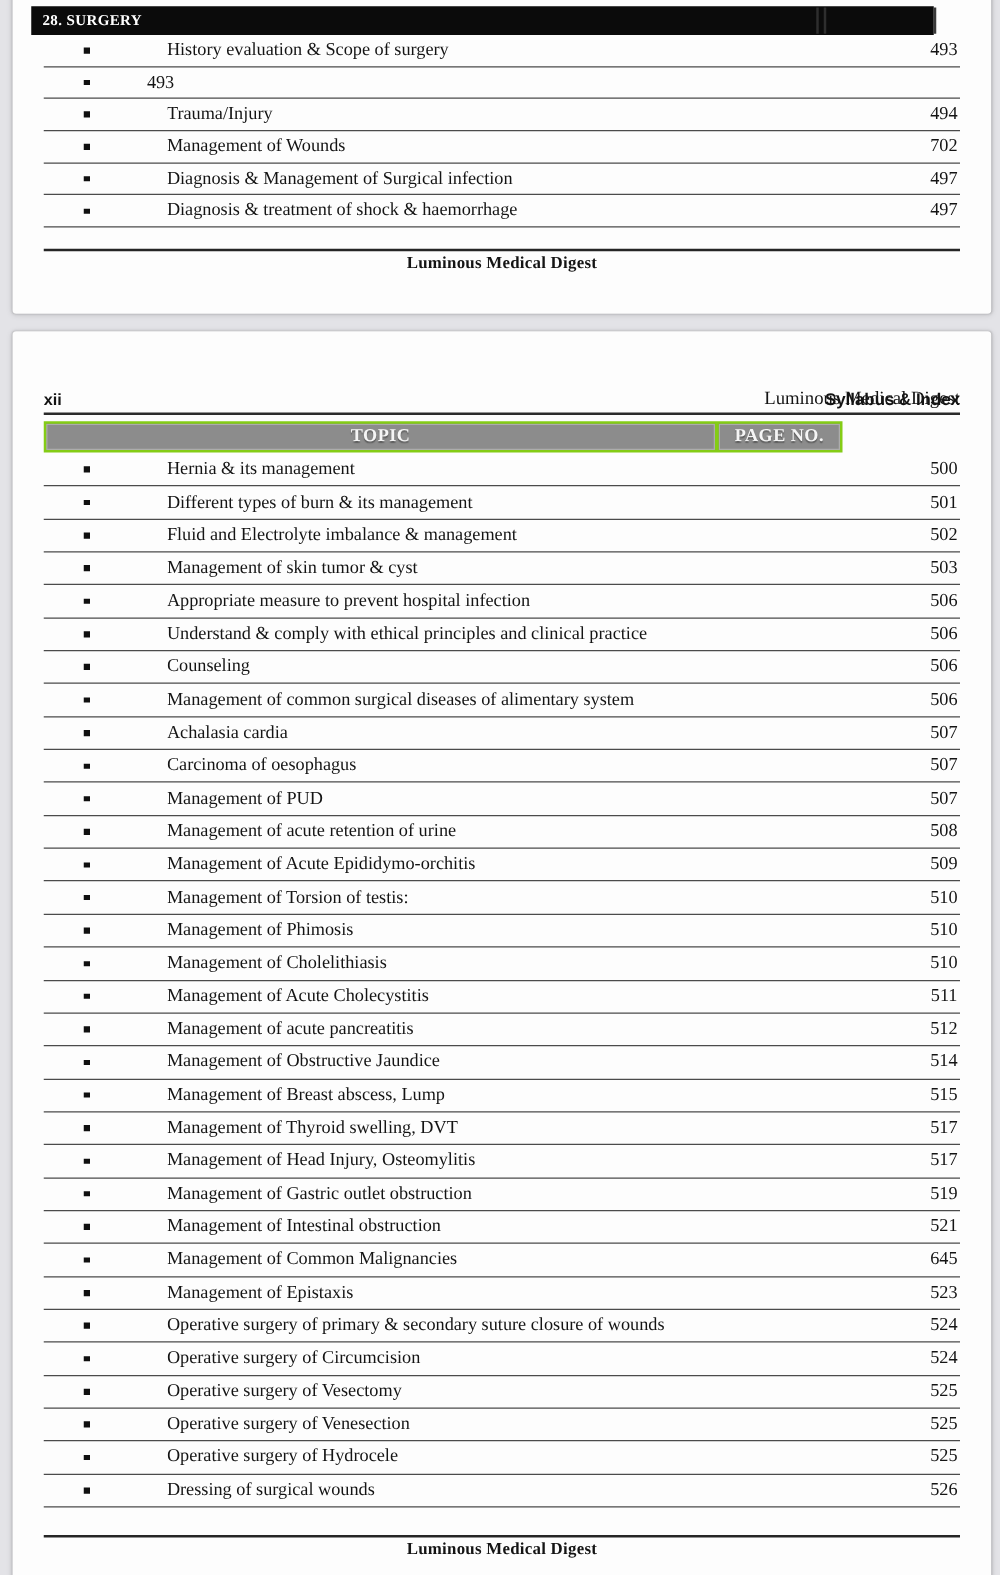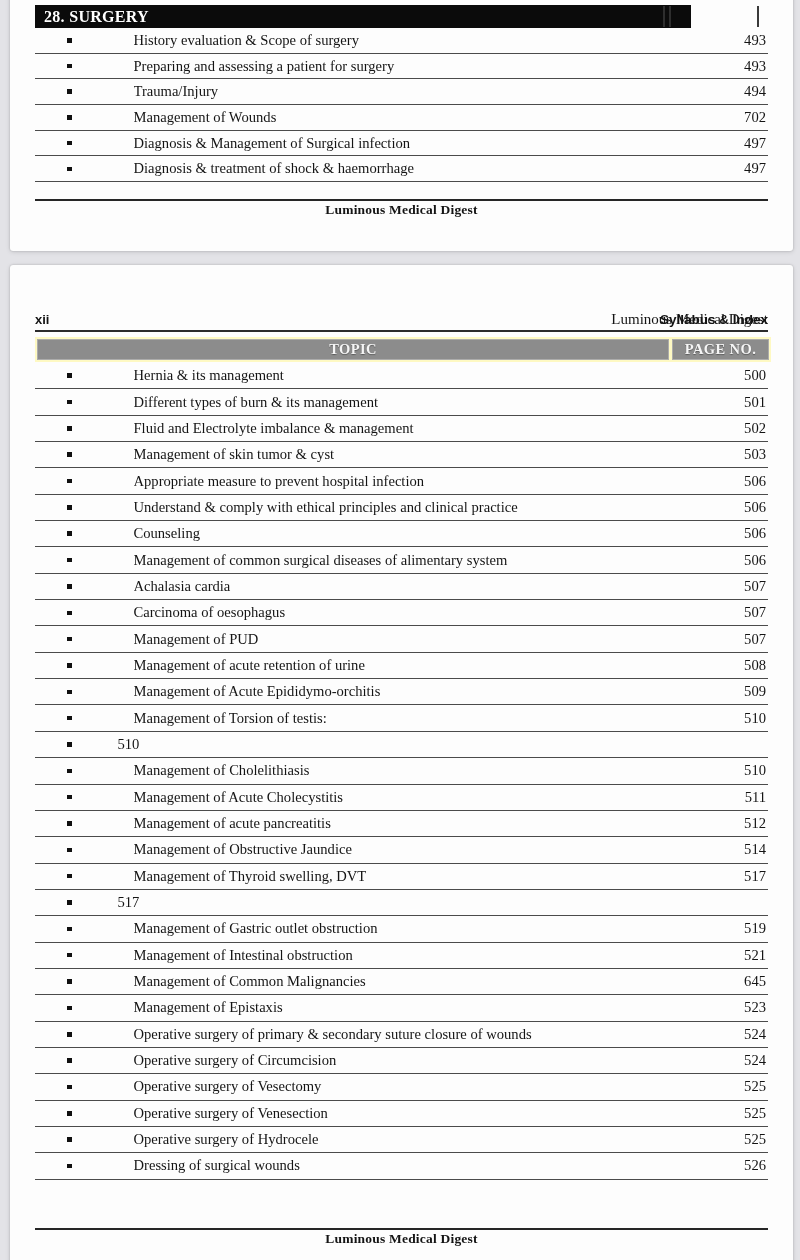--- a/index.html
+++ b/index.html
@@ -23,23 +23,23 @@
   .page {
     position:absolute; left:10px; width:783px;
     background:var(--page-bg); border-radius:3px;
     box-shadow:0 0 2px rgba(0,0,0,0.22), 0 1px 5px rgba(0,0,0,0.12);
   }
   #page-1 { top:-16px; height:267px; }
   #page-2 { top:265px; height:1045px; }
 
   
   .section-band {
-    position:absolute; left:25px; top:21px; width:656px; height:23px;
+    position:absolute; left:15px; top:21px; width:722px; height:23px;
     background:var(--bar-bg); color:var(--bar-text);
-    font-weight:bold; font-size:16px; line-height:23px;
+    font-weight:bold; font-size:12px; line-height:23px;
     padding-left:9px; letter-spacing:0.3px;
   }
   .band-mark { position:absolute; top:1px; bottom:1px; width:2px; background:#2e2e2e; }
   .band-mark.m1 { left:628px; }
   .band-mark.m2 { left:634px; }
   .band-mark.m3 { left:722px; background:#3a3a3a; }
 
   
   .toc { position:absolute; left:25px; width:733px; }
   #p1-toc { top:44px; }
@@ -75,22 +75,22 @@
   }
   .center-title {
     position:absolute; left:0; width:100%; bottom:0; text-align:right;
     font-family:"Liberation Sans", sans-serif; font-weight:bold; font-size:13.5px;
   }
   .right-title { position:absolute; right:0; bottom:-1px; font-size:15px; }
   .p2-rule { position:absolute; left:25px; top:65px; width:733px; border-top:2.5px solid #2b2b2b; }
 
   
   .table-head {
-    position:absolute; left:25px; top:72px; width:736px; height:25px;
-    background:#fef9c3; display:flex;
+    position:absolute; left:25px; top:72px; width:639px; height:25px;
+    background:#84cc16; display:flex;
   }
   .th-cell {
     background:var(--th-bg); color:var(--th-text);
     font-weight:bold; font-size:14.5px; letter-spacing:0.4px;
     display:flex; align-items:center; justify-content:center;
     box-shadow:inset 0 0 0 1px rgba(255,255,255,0.28);
     text-shadow:0 1px 1px rgba(0,0,0,0.35);
   }
   .th-topic { flex:1; margin:2px 0 2px 2px; }
   .th-page  { width:97px; margin:2px 2px 2px 3px; }
@@ -110,21 +110,20 @@
 
     <div class="toc" id="p1-toc">
   <div class="toc-row">
     <span class="bullet"></span>
     <span class="topic">History evaluation &amp; Scope of surgery</span>
     <span class="pageno">493</span>
   </div>
 
   <div class="toc-row">
     <span class="bullet"></span>
-    <span class="topic">Preparing and assessing a patient for surgery</span>
     <span class="pageno">493</span>
   </div>
 
   <div class="toc-row">
     <span class="bullet"></span>
     <span class="topic">Trauma/Injury</span>
     <span class="pageno">494</span>
   </div>
 
   <div class="toc-row">
@@ -243,20 +242,21 @@
   </div>
 
   <div class="toc-row">
     <span class="bullet"></span>
     <span class="topic">Management of Torsion of testis:</span>
     <span class="pageno">510</span>
   </div>
 
   <div class="toc-row">
     <span class="bullet"></span>
+    <span class="topic">Management of Phimosis</span>
     <span class="pageno">510</span>
   </div>
 
   <div class="toc-row">
     <span class="bullet"></span>
     <span class="topic">Management of Cholelithiasis</span>
     <span class="pageno">510</span>
   </div>
 
   <div class="toc-row">
@@ -270,29 +270,35 @@
     <span class="topic">Management of acute pancreatitis</span>
     <span class="pageno">512</span>
   </div>
 
   <div class="toc-row">
     <span class="bullet"></span>
     <span class="topic">Management of Obstructive Jaundice</span>
     <span class="pageno">514</span>
   </div>
 
+  <div class="toc-row">
+    <span class="bullet"></span>
+    <span class="topic">Management of Breast abscess, Lump</span>
+    <span class="pageno">515</span>
+  </div>
 
   <div class="toc-row">
     <span class="bullet"></span>
     <span class="topic">Management of Thyroid swelling, DVT</span>
     <span class="pageno">517</span>
   </div>
 
   <div class="toc-row">
     <span class="bullet"></span>
+    <span class="topic">Management of Head Injury, Osteomylitis</span>
     <span class="pageno">517</span>
   </div>
 
   <div class="toc-row">
     <span class="bullet"></span>
     <span class="topic">Management of Gastric outlet obstruction</span>
     <span class="pageno">519</span>
   </div>
 
   <div class="toc-row">

